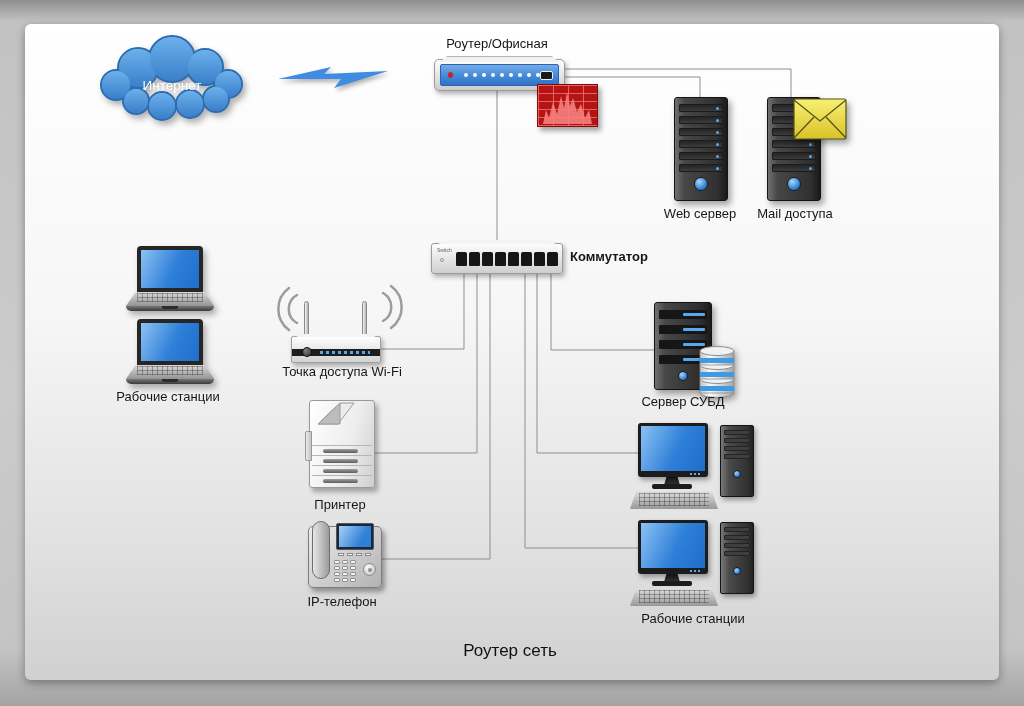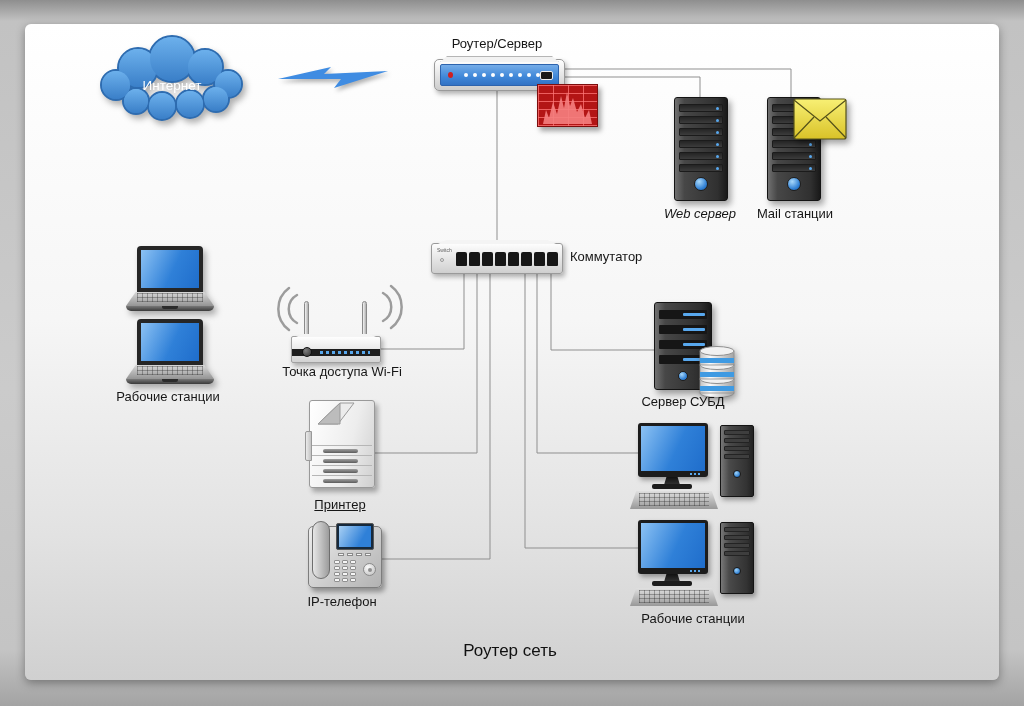--- a/index.html
+++ b/index.html
@@ -223,21 +223,21 @@
         <circle cx="48" cy="67" r="12"></circle>
         <circle cx="28" cy="51" r="14"></circle>
     </g>
     <text x="84" y="56" text-anchor="middle" font-size="13.5" fill="#ffffff">Интернет</text>
   </svg>
 
   <svg class="bolt-svg" width="114" height="30" viewBox="0 0 114 30">
     <polygon points="2,17 55,5 48,12 112,9 58,26 65,17" fill="#3f8ce2"></polygon>
   </svg>
 
-  <div class="lbl" style="left:497px;top:36px;">Роутер/Сервер</div>
+  <div class="lbl" style="left:497px;top:36px;">Роутер/Офисная</div>
   <div class="router">
     <div class="r-panel">
       <div class="r-led"></div>
       <div class="r-dots">
         <div class="r-dot"></div>
       <div class="r-dot"></div>
           <div class="r-dot"></div>
           <div class="r-dot"></div>
           <div class="r-dot"></div>
           <div class="r-dot"></div>
@@ -280,38 +280,38 @@
     <defs>
       <linearGradient id="eg" x1="0" y1="0" x2="0" y2="1">
         <stop offset="0" stop-color="#f8f074"></stop>
           <stop offset="1" stop-color="#d9c228"></stop>
       </linearGradient>
     </defs>
     <rect x="1" y="1" width="52" height="40" rx="2" fill="url(#eg)" stroke="#55521a" stroke-width="1.2"></rect>
     <path d="M1,2 L27,23 L53,2" fill="none" stroke="#55521a" stroke-width="1.2"></path>
     <path d="M1,40 L21,19 M53,40 L33,19" fill="none" stroke="#55521a" stroke-width="1.2"></path>
   </svg>
-  <div class="lbl" style="left:700px;top:206px;font-style:italic;">Web сервер</div>
-  <div class="lbl" style="left:795px;top:206px;">Mail станции</div>
+  <div class="lbl" style="left:700px;top:206px;">Web сервер</div>
+  <div class="lbl" style="left:795px;top:206px;">Mail доступа</div>
 
   <div class="switch">
     <div class="sw-text">Switch</div>
     <div class="sw-led"></div>
     <div class="sw-ports">
       <div class="sw-port"></div>
     <div class="sw-port"></div>
         <div class="sw-port"></div>
         <div class="sw-port"></div>
         <div class="sw-port"></div>
         <div class="sw-port"></div>
         <div class="sw-port"></div>
         <div class="sw-port"></div>
       </div>
   </div>
-  <div class="lbl-left" style="left:570px;top:249px;">Коммутатор</div>
+  <div class="lbl-left" style="left:570px;top:249px;font-weight:bold;">Коммутатор</div>
 
   <div class="laptop" style="left:126px;top:246px;">
     <div class="lscr">
         <div class="lscr-in"></div>
       </div>
     <div class="lbase"></div>
     <div class="llip"></div>
   </div>
   <div class="laptop" style="left:126px;top:319px;">
     <div class="lscr">
@@ -350,21 +350,21 @@
       </svg>
       <div class="p-trays">
         <div class="p-tray"></div>
       <div class="p-tray"></div>
           <div class="p-tray"></div>
           <div class="p-tray"></div>
         </div>
       <div class="p-side"></div>
     </div>
   </div>
-  <div class="lbl" style="left:340px;top:497px;text-decoration:underline;">Принтер</div>
+  <div class="lbl" style="left:340px;top:497px;">Принтер</div>
 
   <div class="phone">
     <div class="ph-body"></div>
     <div class="ph-hand"></div>
     <div class="ph-scr">
         <div class="ph-scr-in"></div>
       </div>
     <div class="ph-fkeys">
       <div class="ph-fkey"></div>
     <div class="ph-fkey"></div>

